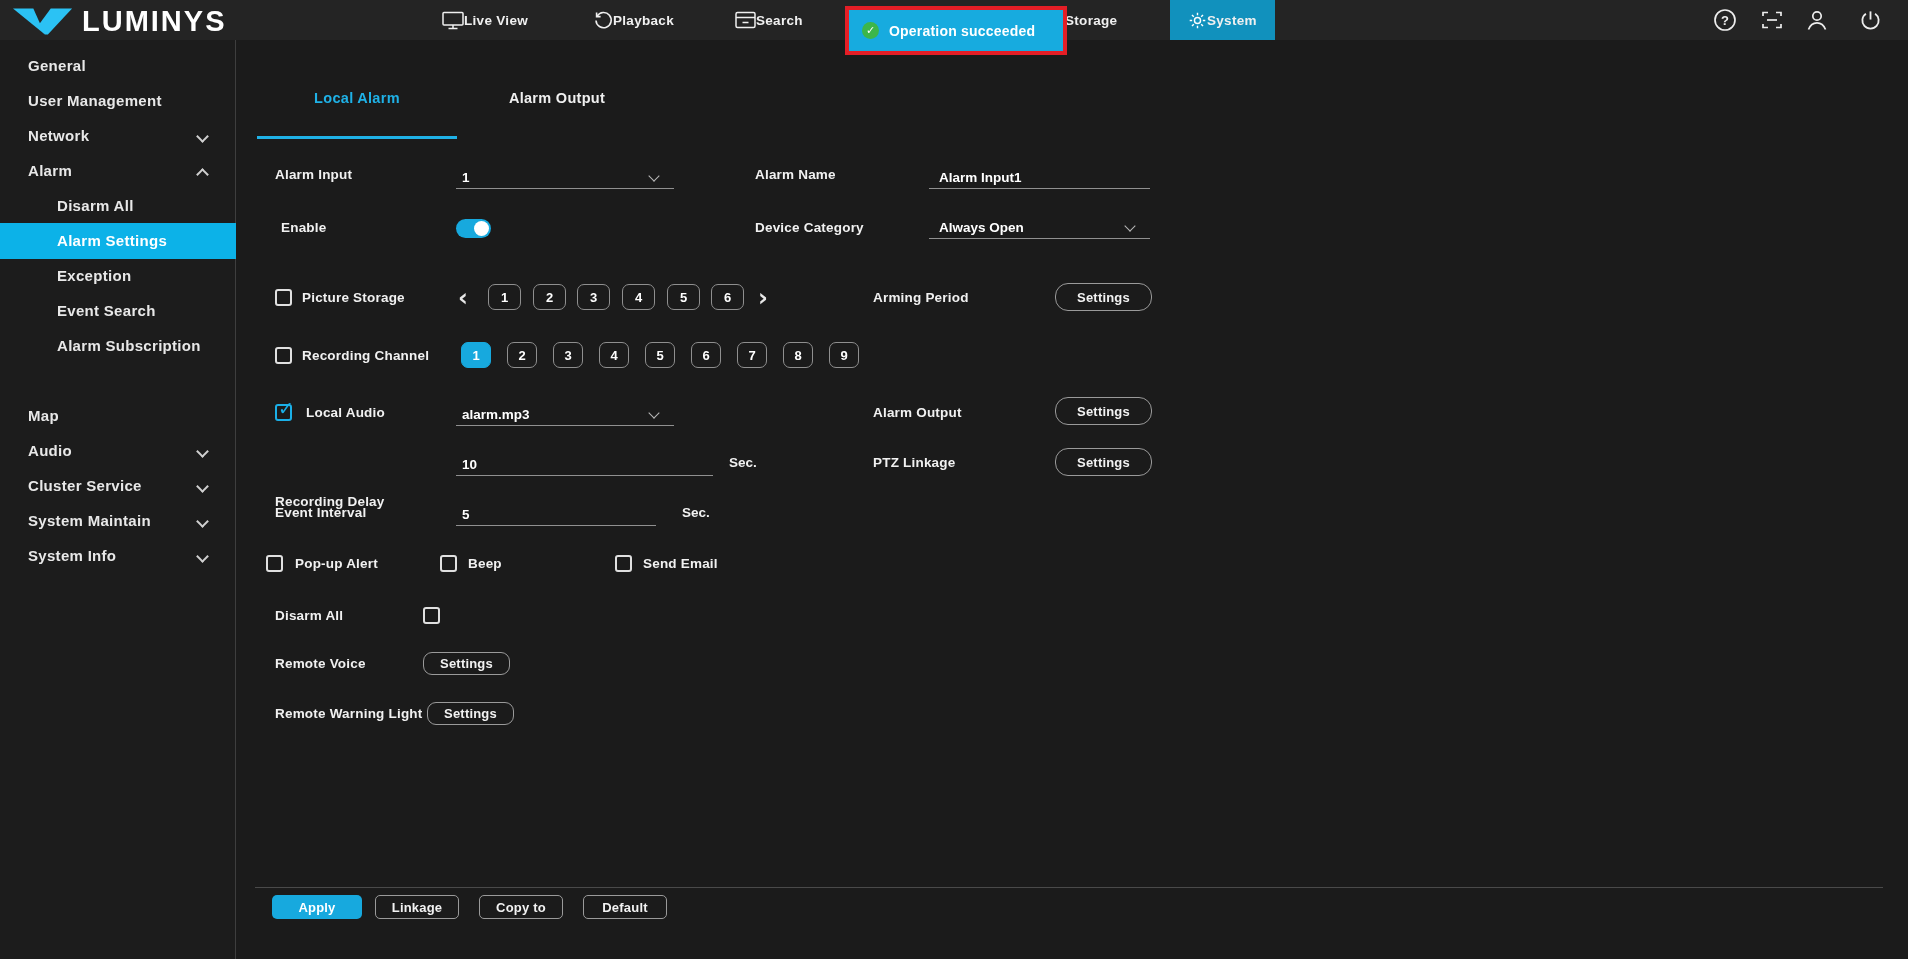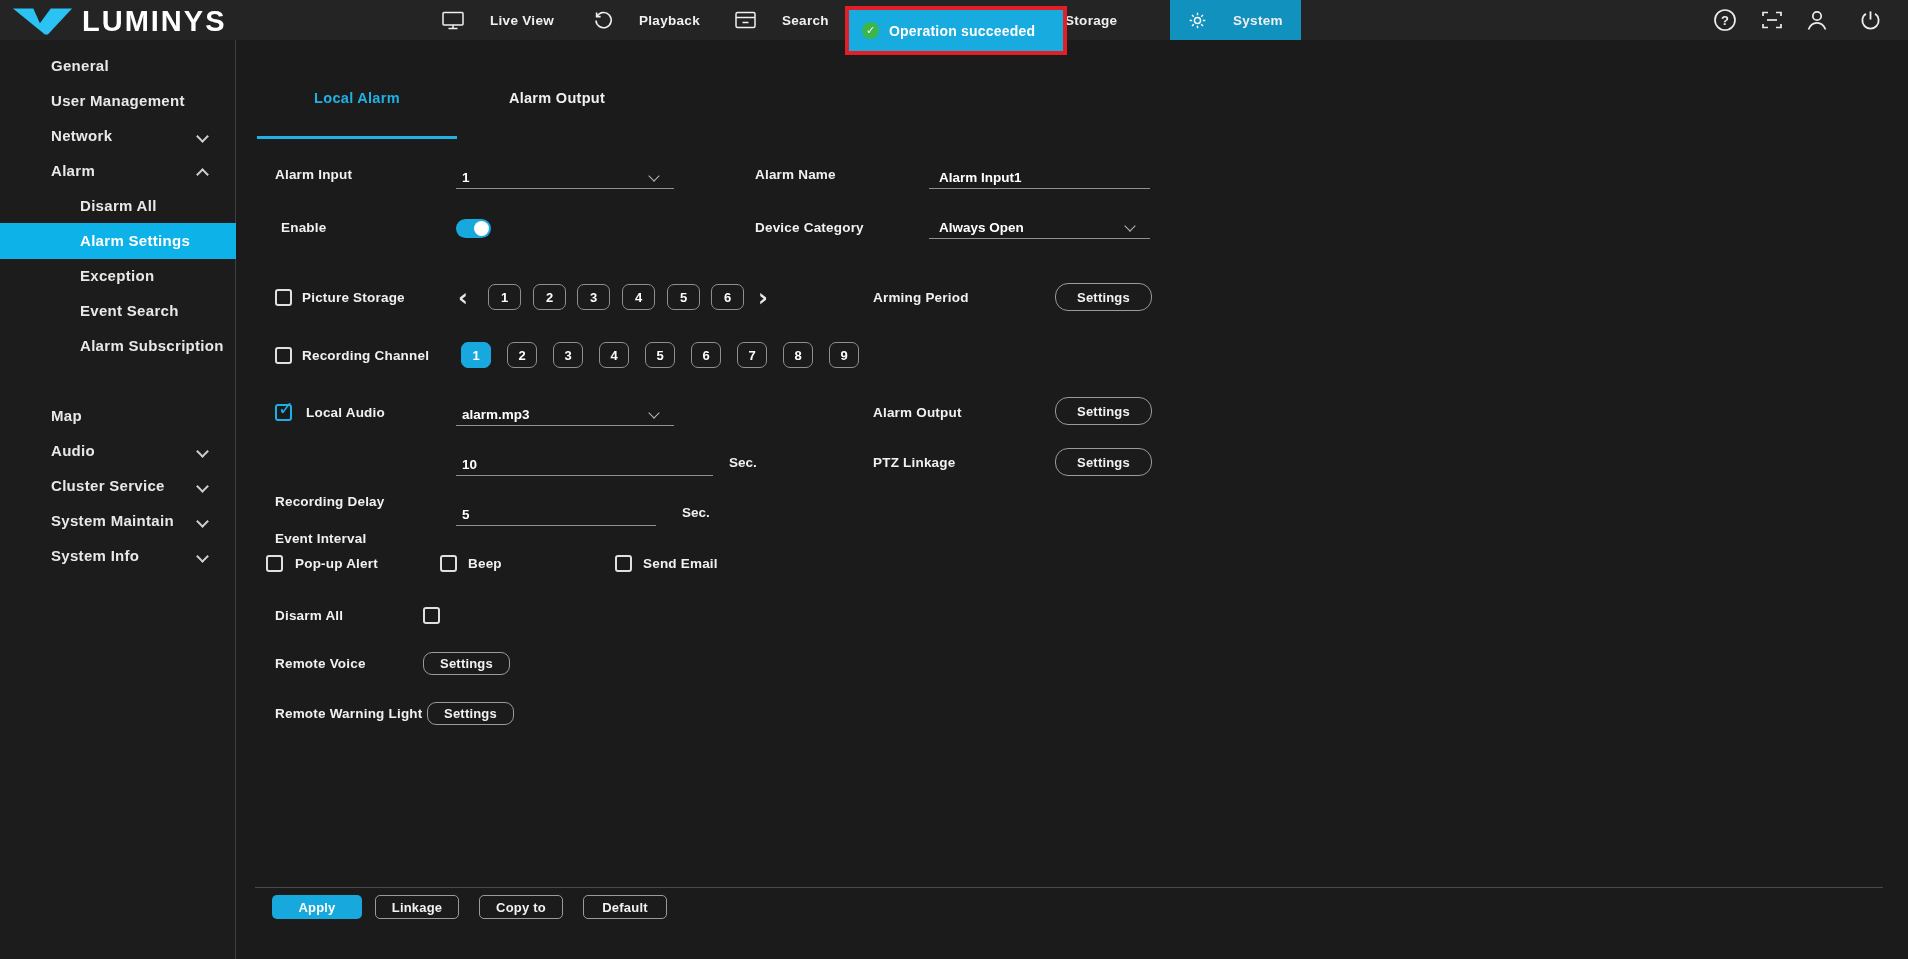--- a/index.html
+++ b/index.html
@@ -2,35 +2,35 @@
 <html><head>
 <meta charset="utf-8">
 <style>
   html,body{margin:0;padding:0;background:#0e0e0e;}
   #app{position:relative;width:1908px;height:959px;background:#1b1b1b;overflow:hidden;
        font-family:"Liberation Sans","DejaVu Sans",sans-serif;color:#ededed;}
   
   .topbar{position:absolute;left:0;top:0;width:1908px;height:40px;background:#242424;}
   .brand{position:absolute;left:12px;top:5px;display:flex;align-items:center;gap:8px;}
   .brand-name{font-size:29px;font-weight:700;letter-spacing:2px;color:#fff;}
-  .nav-item{position:absolute;top:0;height:40px;display:flex;align-items:center;gap:26px;
+  .nav-item{position:absolute;top:0;height:40px;display:flex;align-items:center;gap:0;
             font-size:13.5px;font-weight:700;letter-spacing:.3px;color:#f0f0f0;cursor:pointer;}
   .nav-item.active{background:#1191bd;padding:0 18px;}
   .top-icon{position:absolute;top:8px;width:24px;height:24px;display:flex;align-items:center;justify-content:center;cursor:pointer;}
   
   .toast-wrap{position:absolute;left:845px;top:6px;width:222px;height:49px;border:4px solid #e41e26;box-sizing:border-box;z-index:30;}
   .toast{width:100%;height:100%;background:#17abdf;display:flex;align-items:center;gap:10px;padding-left:13px;box-sizing:border-box;}
   .toast-dot{width:17px;height:17px;border-radius:50%;background:#3cb64a;color:#fff;font-size:11px;font-weight:700;
              display:flex;align-items:center;justify-content:center;font-family:"DejaVu Sans",sans-serif;}
   .toast-text{font-size:14px;font-weight:700;color:#fff;letter-spacing:.2px;}
   
   .sidebar{position:absolute;left:0;top:40px;width:236px;height:919px;background:#1c1c1c;border-right:1px solid #3e3e3e;box-sizing:border-box;}
   .side-item{position:absolute;left:0;width:236px;height:36px;line-height:36px;font-size:15px;font-weight:700;
              letter-spacing:.3px;color:#e8e8e8;cursor:pointer;}
-  .side-item span.t{padding-left:28px;display:inline-block;margin-left:23px;}
+  .side-item span.t{padding-left:28px;display:inline-block;}
   .side-item.sub span.t{padding-left:57px;}
   .side-item.active{background:#0cb2e8;color:#fff;}
   .side-chev{position:absolute;left:198px;top:14px;width:7px;height:7px;border-right:2px solid #cfcfcf;border-bottom:2px solid #cfcfcf;
              transform:rotate(45deg);}
   .side-chev.up{transform:rotate(225deg);top:17px;}
   
   .tab{position:absolute;top:90px;width:200px;text-align:center;font-size:14.5px;font-weight:700;letter-spacing:.3px;cursor:pointer;}
   .tab.on{color:#1fb1e6;}
   .tab.off{color:#f0f0f0;}
   .tab-underline{position:absolute;top:136px;height:3px;background:#1fb1e6;}
@@ -234,21 +234,21 @@
     <button class="btn-settings" style="left:1055px;top:397px;">Settings</button>
 
     <span class="lbl" style="left:275px;top:455px;margin-top:39px;">Recording Delay</span>
     <div class="ufld" style="left:456px;top:451px;width:257px;">
       <span class="v">10</span>
     </div>
     <span class="unit" style="left:729px;top:455px;">Sec.</span>
     <span class="lbl" style="left:873px;top:455px;">PTZ Linkage</span>
     <button class="btn-settings" style="left:1055px;top:448px;">Settings</button>
 
-    <span class="lbl" style="left:275px;top:505px;margin-top:26px;">Event Interval</span>
+    <span class="lbl" style="left:275px;top:505px;">Event Interval</span>
     <div class="ufld" style="left:456px;top:501px;width:200px;">
       <span class="v">5</span>
     </div>
     <span class="unit" style="left:682px;top:505px;">Sec.</span>
 
     <span class="cbx" style="left:266px;top:555px;"></span>
     <span class="lbl" style="left:295px;top:556px;">Pop-up Alert</span>
     <span class="cbx" style="left:440px;top:555px;"></span>
     <span class="lbl" style="left:468px;top:556px;">Beep</span>
     <span class="cbx" style="left:615px;top:555px;"></span>

